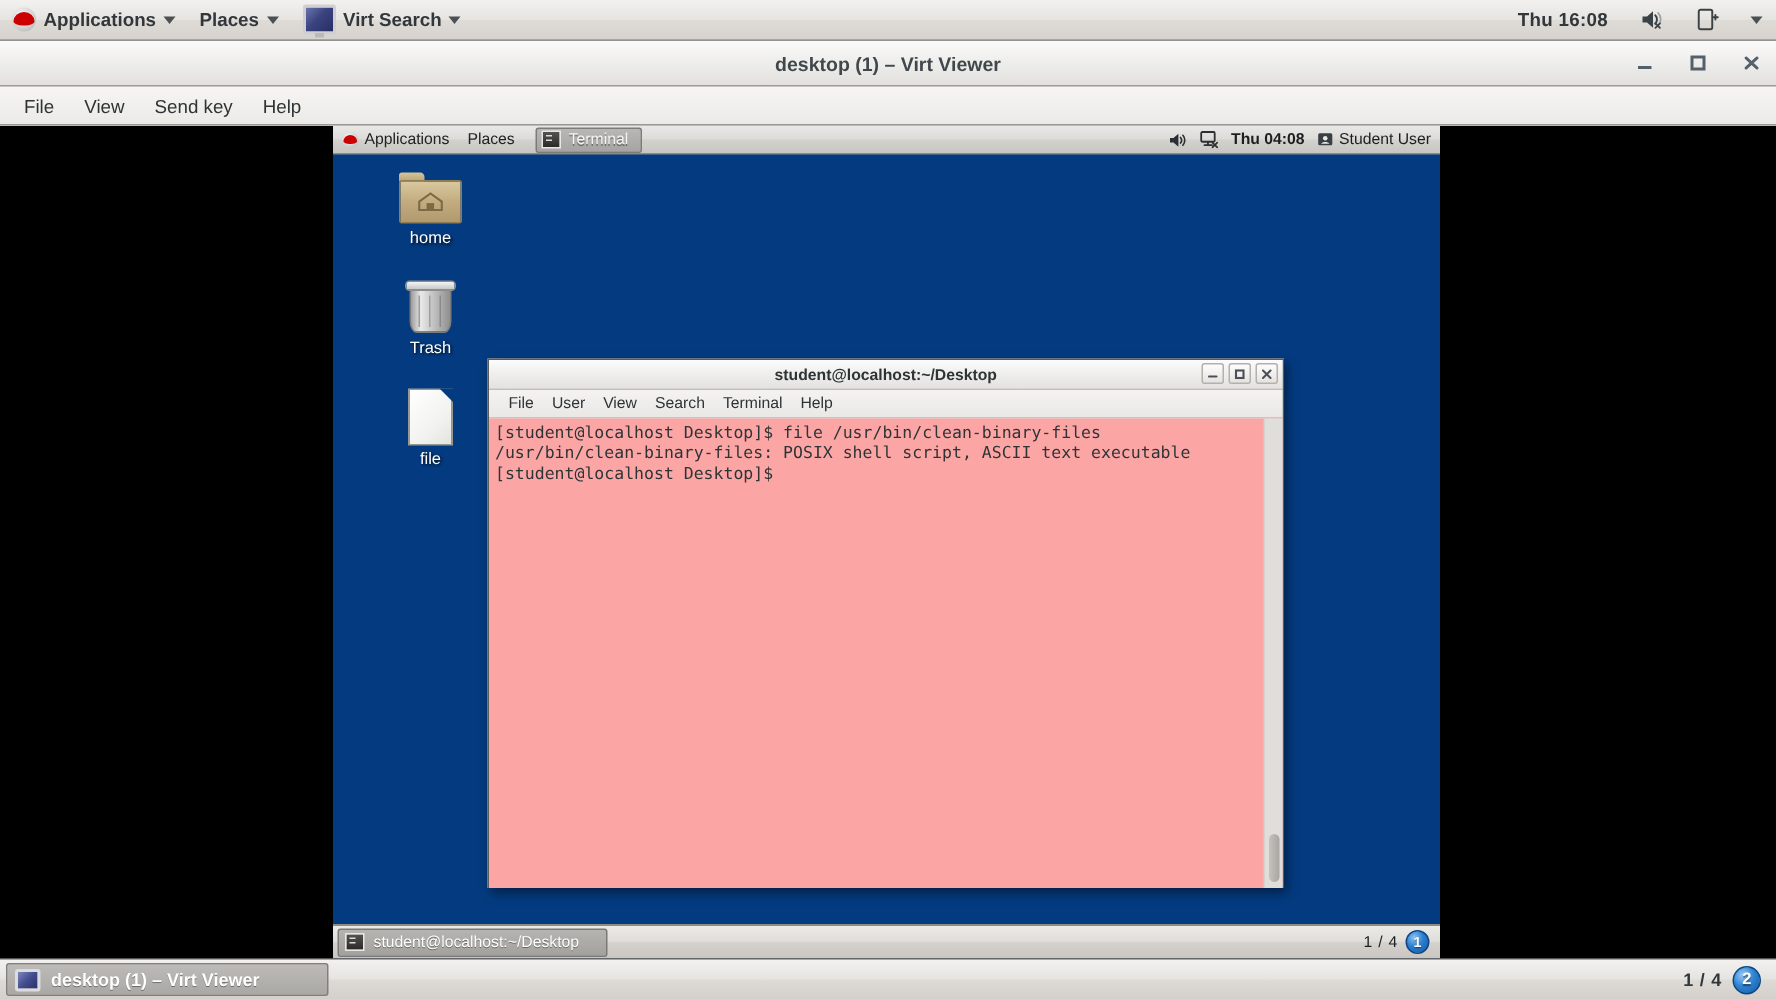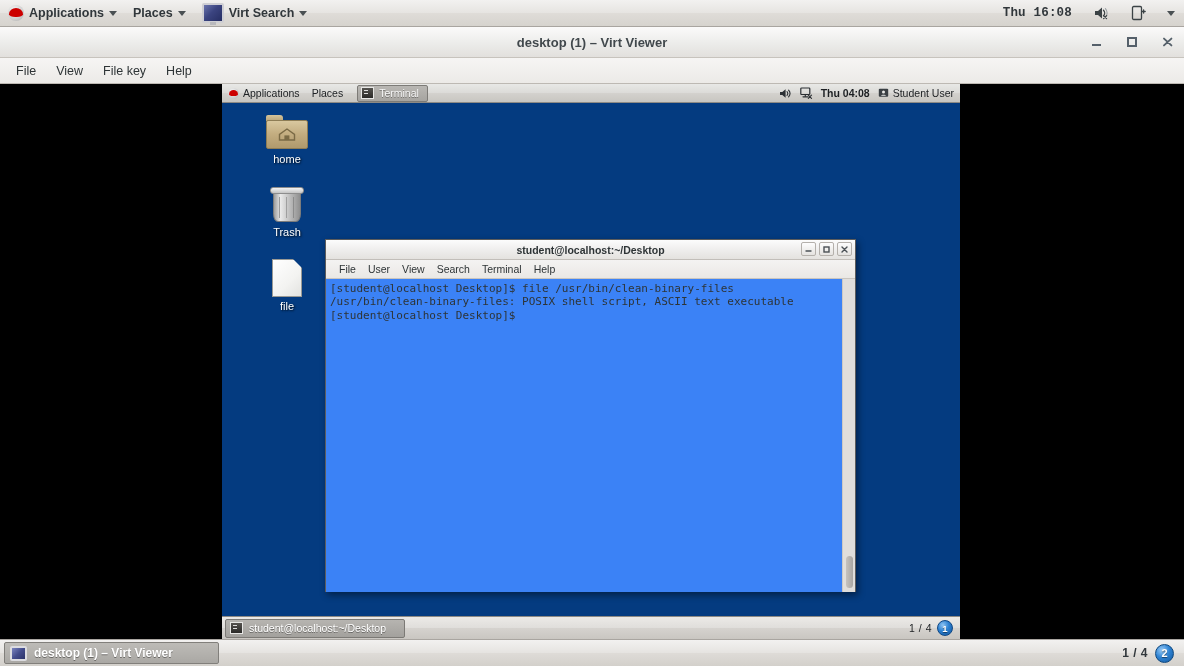--- a/index.html
+++ b/index.html
@@ -84,21 +84,20 @@
     left: 6px; bottom: -4px;
     width: 6px; height: 3px;
     background: #b9b9bd;
   }
   .host-panel-right {
     margin-left: auto;
     display: flex;
     align-items: center;
     gap: 21px;
     padding-right: 9px;
-    font-family: Liberation Mono, monospace;
   }
   .clock-host {
     font-size: 12.5px;
     font-weight: bold;
     color: #31373b;
     letter-spacing: .2px;
   }
   .icon-svg { display: block; }
 
   
@@ -408,21 +407,21 @@
     padding-left: 7px;
   }
   .term-menu-item {
     padding: 2px 6px;
     font-size: 10.5px;
     color: #2e3436;
   }
   .term-body {
     position: relative;
     height: 313px;
-    background: #3b82f6;
+    background: #fca5a5;
     display: flex;
   }
   .term-text {
     flex: 1;
     padding: 3px 4px 0 4px;
     font-family: "DejaVu Sans Mono", "Liberation Mono", monospace;
     font-size: 11px;
     line-height: 13.3px;
     color: #2e3436;
     white-space: pre;
@@ -621,21 +620,21 @@
           <svg class="icon-svg" width="12" height="12" viewBox="0 0 12 12">
             <path d="M2 2.6L9.4 9.4M9.4 2.6L2 9.4" stroke="#55606a" stroke-width="1.9" stroke-linecap="round"></path>
           </svg>
         </span>
       </div>
     </div>
 
     <div class="vv-menubar">
       <span class="vv-menu-item">File</span>
       <span class="vv-menu-item">View</span>
-      <span class="vv-menu-item">File key</span>
+      <span class="vv-menu-item">Send key</span>
       <span class="vv-menu-item">Help</span>
     </div>
 
     <div class="vv-canvas">
       <div class="guest">
 
         <div class="guest-panel">
           <div class="gp-item">
             <span class="gp-rh"></span>
             <span>Applications</span>

